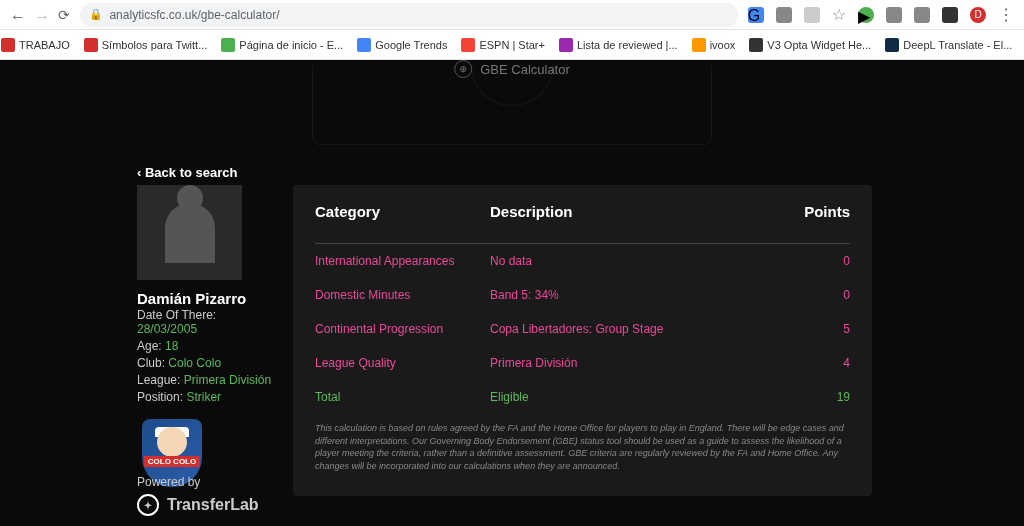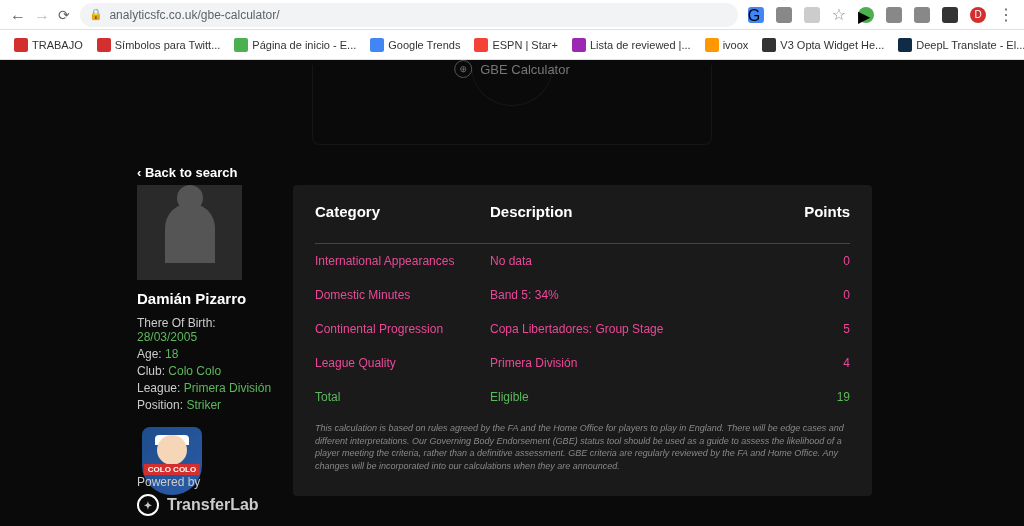--- a/index.html
+++ b/index.html
@@ -7,38 +7,38 @@
     
     .browser-bar { height: 30px; background: #fff; display: flex; align-items: center; padding: 0 10px; border-bottom: 1px solid #e0e0e0; }
     .nav-arrows { display: flex; gap: 8px; margin-right: 8px; }
     .nav-arrow { color: #5f6368; font-size: 16px; cursor: pointer; }
     .reload { color: #5f6368; font-size: 14px; margin-right: 10px; cursor: pointer; }
     .url-bar { flex: 1; height: 24px; background: #f1f3f4; border-radius: 12px; display: flex; align-items: center; padding: 0 10px; font-size: 12px; color: #5f6368; }
     .url-lock { margin-right: 6px; font-size: 11px; }
     .extensions { display: flex; gap: 12px; margin-left: 10px; align-items: center; }
     .ext-icon { width: 16px; height: 16px; border-radius: 3px; }
     
-    .bookmarks-bar { height: 30px; background: #fff; display: flex; align-items: center; padding: 0 14px; border-bottom: 1px solid #e0e0e0; font-size: 11px; }
+    .bookmarks-bar { height: 30px; background: #fff; display: flex; align-items: center; padding: 0 1px; border-bottom: 1px solid #e0e0e0; font-size: 11px; }
     .bookmark { display: flex; align-items: center; gap: 4px; margin-right: 14px; color: #333; cursor: pointer; white-space: nowrap; }
     .bookmark-icon { width: 14px; height: 14px; border-radius: 2px; flex-shrink: 0; }
     
     .content { height: 466px; background: #0a0a0a; color: #fff; position: relative; overflow: hidden; }
     
     .header-title { position: absolute; top: 0; left: 50%; transform: translateX(-50%); color: #777; font-size: 13px; display: flex; align-items: center; gap: 8px; }
     .field-graphic { position: absolute; top: 5px; left: 50%; transform: translateX(-50%); width: 400px; height: 80px; border: 1px solid #333; border-top: none; border-radius: 0 0 8px 8px; opacity: 0.3; }
     .field-graphic::before { content: ''; position: absolute; top: 0; left: 50%; transform: translateX(-50%); width: 80px; height: 40px; border: 1px solid #333; border-top: none; border-radius: 0 0 40px 40px; }
     
     .back-link { position: absolute; top: 105px; left: 137px; font-size: 13px; font-weight: bold; color: #fff; cursor: pointer; }
     
     .left-panel { position: absolute; top: 125px; left: 137px; width: 140px; }
     .player-photo { width: 105px; height: 95px; background: #2a2a2a; display: flex; align-items: center; justify-content: center; margin-bottom: 10px; }
     .silhouette { width: 50px; height: 60px; background: #555; border-radius: 25px 25px 0 0; position: relative; }
     .silhouette::before { content: ''; position: absolute; top: -18px; left: 50%; transform: translateX(-50%); width: 26px; height: 26px; background: #555; border-radius: 50%; }
     
-    .player-name { font-size: 15px; font-weight: bold; margin-bottom: 9px; }
+    .player-name { font-size: 15px; font-weight: bold; margin-bottom: 1px; }
     .player-detail { font-size: 12px; color: #ccc; margin-bottom: 3px; }
     .player-detail .value { color: #5cb85c; }
     
     .club-logo { margin-top: 15px; width: 70px; height: 75px; position: relative; }
     .shield { width: 60px; height: 68px; background: linear-gradient(135deg, #1e4d8b 0%, #2a5ca8 100%); border-radius: 8px 8px 30px 30px; position: relative; margin: 0 auto; }
     .shield-face { position: absolute; top: 8px; left: 50%; transform: translateX(-50%); width: 30px; height: 30px; background: #f5d7b8; border-radius: 50%; }
     .shield-band { position: absolute; top: 8px; left: 50%; transform: translateX(-50%); width: 34px; height: 10px; background: #fff; border-radius: 4px 4px 0 0; }
     .shield-text { position: absolute; bottom: 20px; left: 50%; transform: translateX(-50%); background: #d32f2f; color: #fff; font-size: 8px; font-weight: bold; padding: 1px 4px; white-space: nowrap; }
     
     .powered-by { position: absolute; bottom: 10px; left: 137px; font-size: 12px; color: #ccc; }
@@ -130,21 +130,21 @@
     <span>GBE Calculator</span>
   </div>
 
   <div class="back-link">‹ Back to search</div>
 
   <div class="left-panel">
     <div class="player-photo">
       <div class="silhouette"></div>
     </div>
     <div class="player-name">Damián Pizarro</div>
-    <div class="player-detail"><span>There Of Birth:</span> <span class="value">28/03/2005</span></div>
+    <div class="player-detail"><span>Date Of There:</span> <span class="value">28/03/2005</span></div>
     <div class="player-detail"><span>Age:</span> <span class="value">18</span></div>
     <div class="player-detail"><span>Club:</span> <span class="value">Colo Colo</span></div>
     <div class="player-detail"><span>League:</span> <span class="value">Primera División</span></div>
     <div class="player-detail"><span>Position:</span> <span class="value">Striker</span></div>
 
     <div class="club-logo">
       <div class="shield">
         <div class="shield-band"></div>
         <div class="shield-face"></div>
         <div class="shield-text">COLO COLO</div>

